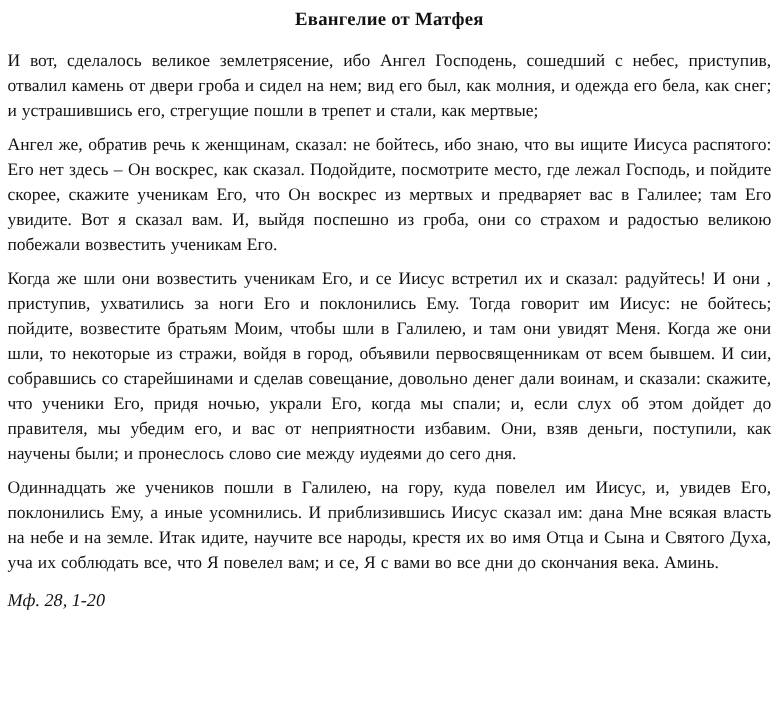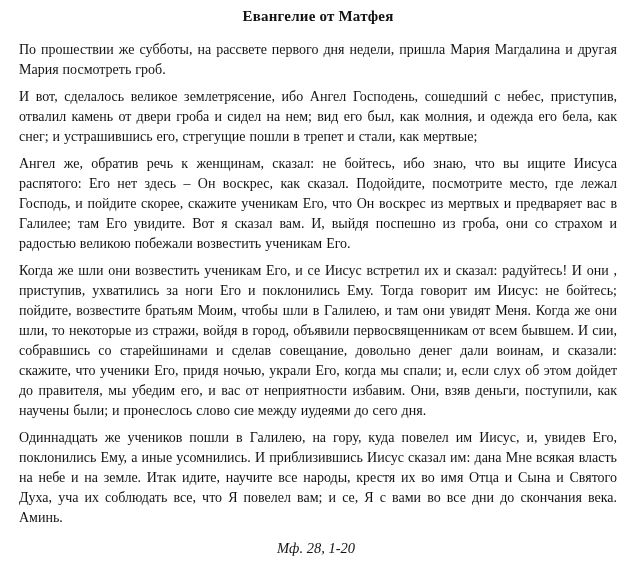--- a/index.html
+++ b/index.html
@@ -7,52 +7,51 @@
       padding: 0;
       background: #ffffff;
     }
     .page {
       width: 623px;
       height: 575px;
       box-sizing: border-box;
       background: #ffffff;
       color: #121212;
       font-family: "Liberation Serif", "DejaVu Serif", serif;
-      padding: 8px 6px 0 19px;
+      padding: 8px 6px 0 6px;
       overflow: hidden;
     }
     .page-title {
       font-size: 15px;
       font-weight: bold;
       text-align: center;
       margin: 0 0 15px 0;
       letter-spacing: 0.2px;
     }
     .body-paragraph {
       font-size: 14px;
       line-height: 20px;
       text-align: justify;
       margin: 0 0 7px 0;
       word-spacing: 0.5px;
     }
     .citation {
       font-size: 14.5px;
       font-style: italic;
-      text-align: center;
+      text-align: left;
       margin-top: 12px;
       padding-right: 4px;
     }
   </style>
 </head>
 <body>
 
 <div class="page">
   <h1 class="page-title">Евангелие от Матфея</h1>
 
-  <p class="body-paragraph">По прошествии же субботы, на рассвете первого дня недели, пришла Мария Магдалина и другая Мария посмотреть гроб.</p>
 
   <p class="body-paragraph">И вот, сделалось великое землетрясение, ибо Ангел Господень, сошедший с небес, приступив, отвалил камень от двери гроба и сидел на нем; вид его был, как молния, и одежда его бела, как снег; и устрашившись его, стрегущие пошли в трепет и стали, как мертвые;</p>
 
   <p class="body-paragraph">Ангел же, обратив речь к женщинам, сказал: не бойтесь, ибо знаю, что вы ищите Иисуса распятого: Его нет здесь – Он воскрес, как сказал. Подойдите, посмотрите место, где лежал Господь, и пойдите скорее, скажите ученикам Его, что Он воскрес из мертвых и предваряет вас в Галилее; там Его увидите. Вот я сказал вам. И, выйдя поспешно из гроба, они со страхом и радостью великою побежали возвестить ученикам Его.</p>
 
   <p class="body-paragraph">Когда же шли они возвестить ученикам Его, и се Иисус встретил их и сказал: радуйтесь! И они , приступив, ухватились за ноги Его и поклонились Ему. Тогда говорит им Иисус: не бойтесь; пойдите, возвестите братьям Моим, чтобы шли в Галилею, и там они увидят Меня. Когда же они шли, то некоторые из стражи, войдя в город, объявили первосвященникам от всем бывшем. И сии, собравшись со старейшинами и сделав совещание, довольно денег дали воинам, и сказали: скажите, что ученики Его, придя ночью, украли Его, когда мы спали; и, если слух об этом дойдет до правителя, мы убедим его, и вас от неприятности избавим. Они, взяв деньги, поступили, как научены были; и пронеслось слово сие между иудеями до сего дня.</p>
 
   <p class="body-paragraph">Одиннадцать же учеников пошли в Галилею, на гору, куда повелел им Иисус, и, увидев Его, поклонились Ему, а иные усомнились. И приблизившись Иисус сказал им: дана Мне всякая власть на небе и на земле. Итак идите, научите все народы, крестя их во имя Отца и Сына и Святого Духа, уча их соблюдать все, что Я повелел вам; и се, Я с вами во все дни до скончания века. Аминь.</p>
 
   <div class="citation">Мф. 28, 1-20</div>

